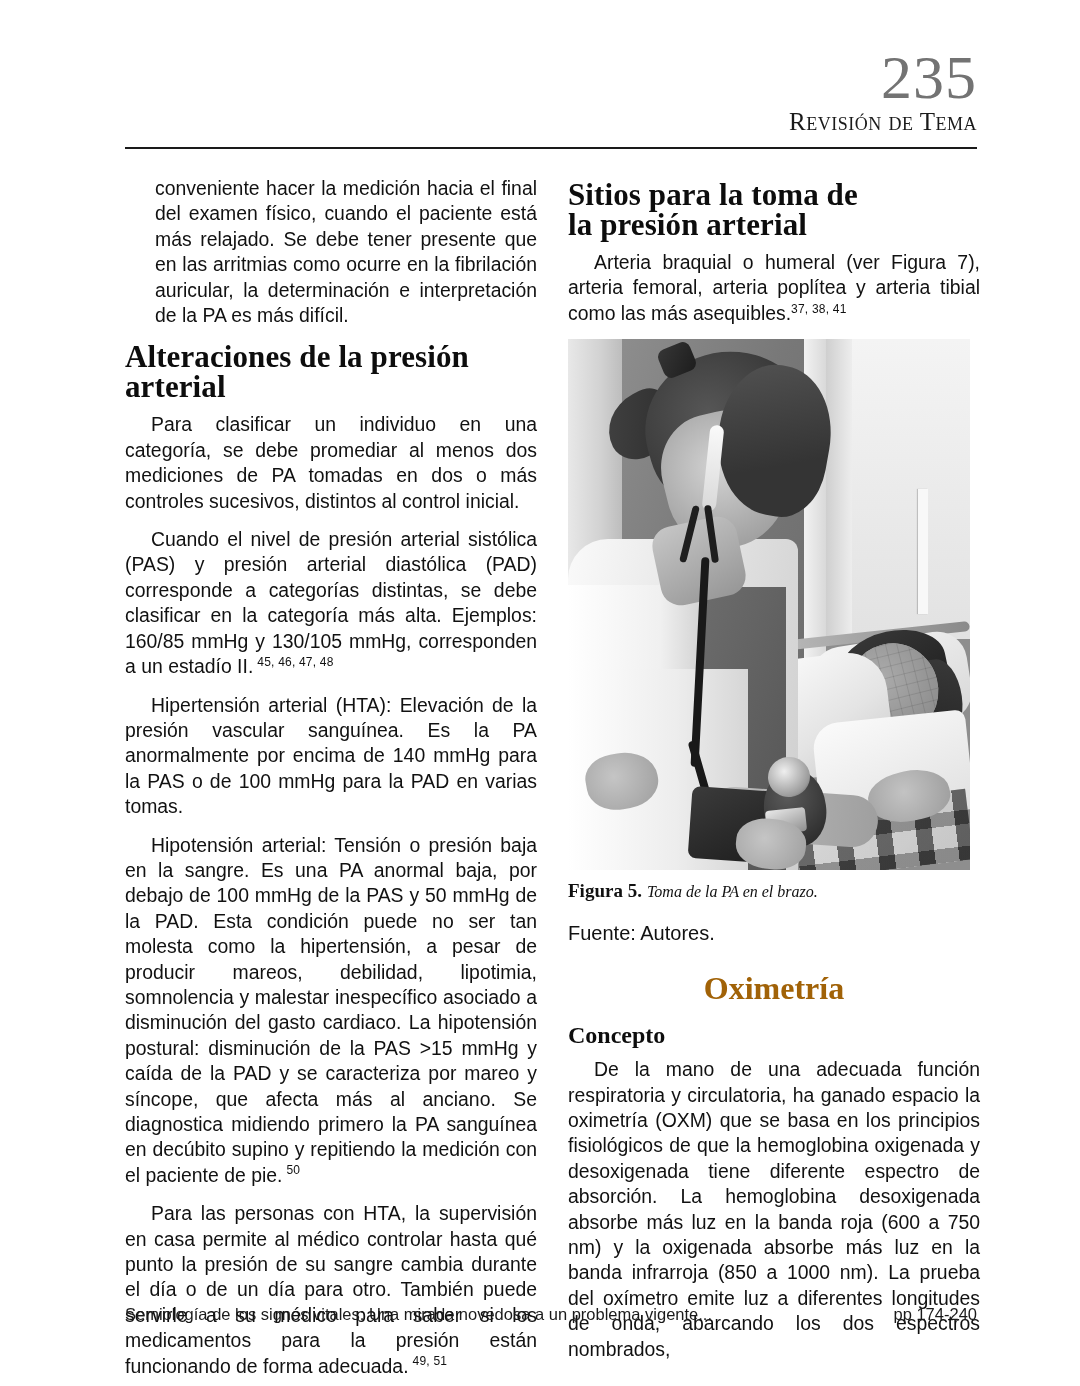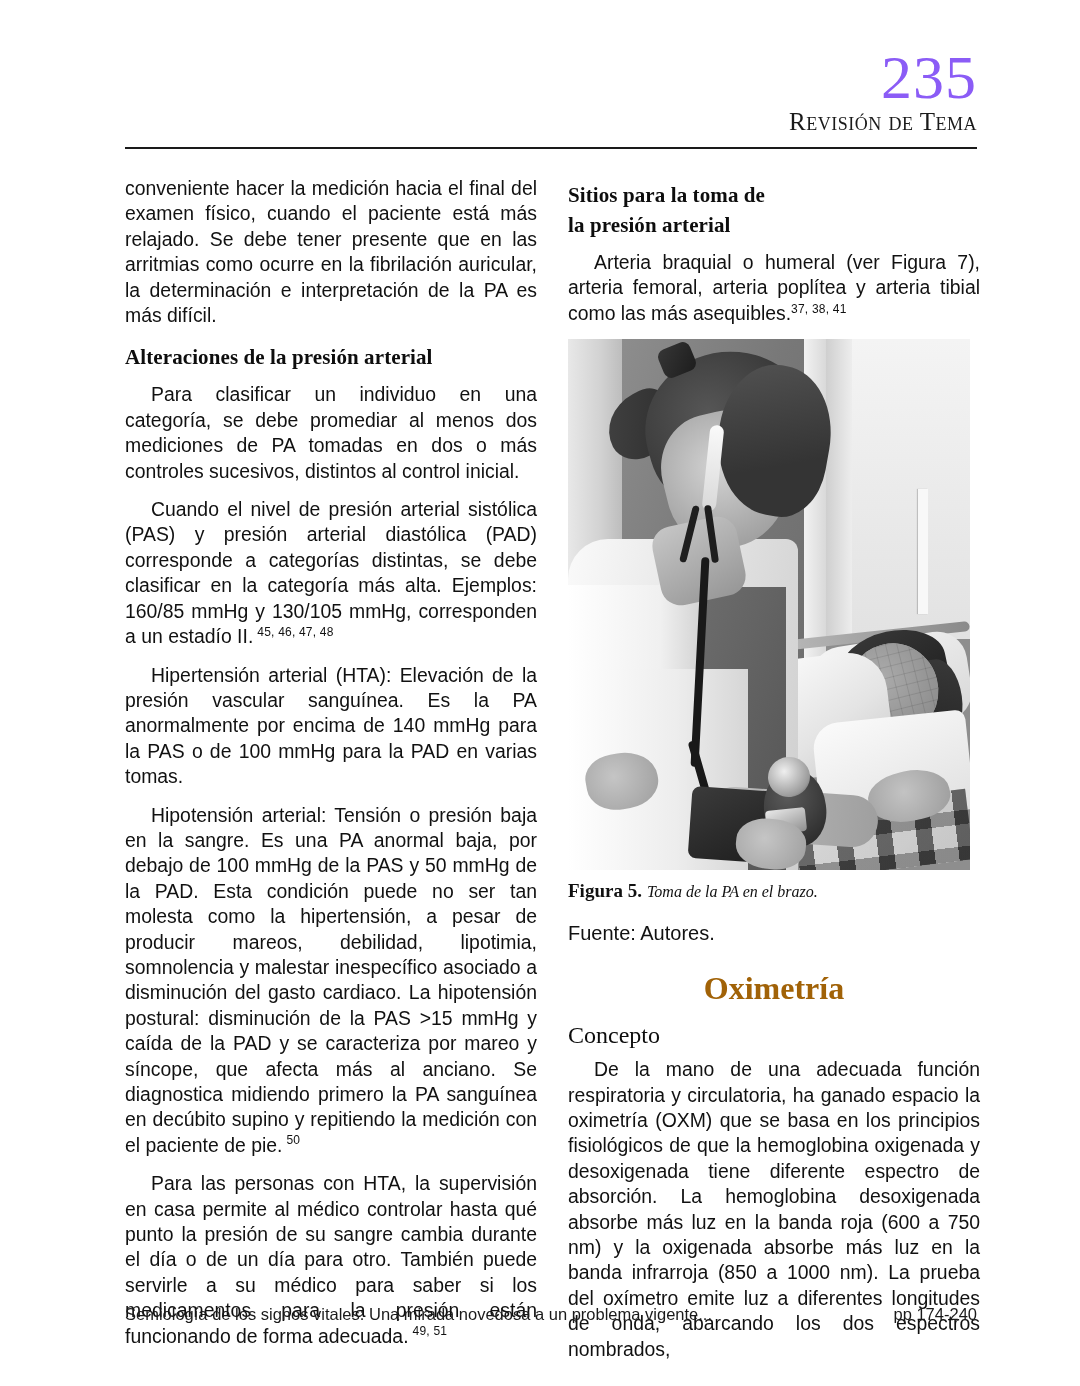--- a/index.html
+++ b/index.html
@@ -23,21 +23,21 @@
     left: 125px;
     top: 48px;
     width: 852px;
     text-align: right;
   }
   .page-number {
     font-family: "Liberation Serif", serif;
     font-size: 62px;
     line-height: 0.95;
     letter-spacing: 1px;
-    color: #8b5cf6;
+    color: #737373;
     display: block;
     font-weight: 400;
   }
   .section-kicker {
     font-family: "Liberation Serif", serif;
     font-size: 25px;
     line-height: 1.05;
     color: #1a1a1a;
     display: block;
     margin-top: 2px;
@@ -65,46 +65,46 @@
   p.body {
     margin: 0 0 13px 0;
     font-size: 19.4px;
     line-height: 25.4px;
     text-align: justify;
     text-justify: inter-word;
     text-indent: 26px;
     hyphens: manual;
     color: #111;
   }
-  p.body.noindent { text-indent: 0; }
+  p.body.noindent { text-indent: 0; margin-left: 30px; }
 
   h2.head {
     font-family: "Liberation Serif", serif;
     font-weight: bold;
-    font-size: 21px;
+    font-size: 31px;
     line-height: 30px;
     margin: 14px 0 10px 0;
     color: #0d0d0d;
     letter-spacing: 0.1px;
   }
   h2.head.tight { margin-top: 4px; }
 
   h1.big-head {
     font-family: "Liberation Serif", serif;
     font-weight: bold;
     font-size: 32px;
     line-height: 38px;
     text-align: center;
     margin: 24px 0 14px 0;
     color: #a16207;
   }
 
   h3.sub-head {
     font-family: "Liberation Serif", serif;
-    font-weight: normal;
+    font-weight: bold;
     font-size: 24px;
     line-height: 28px;
     margin: 4px 0 8px 0;
     color: #0d0d0d;
   }
 
   sup.ref {
     font-size: 0.62em;
     vertical-align: super;
     line-height: 0;

